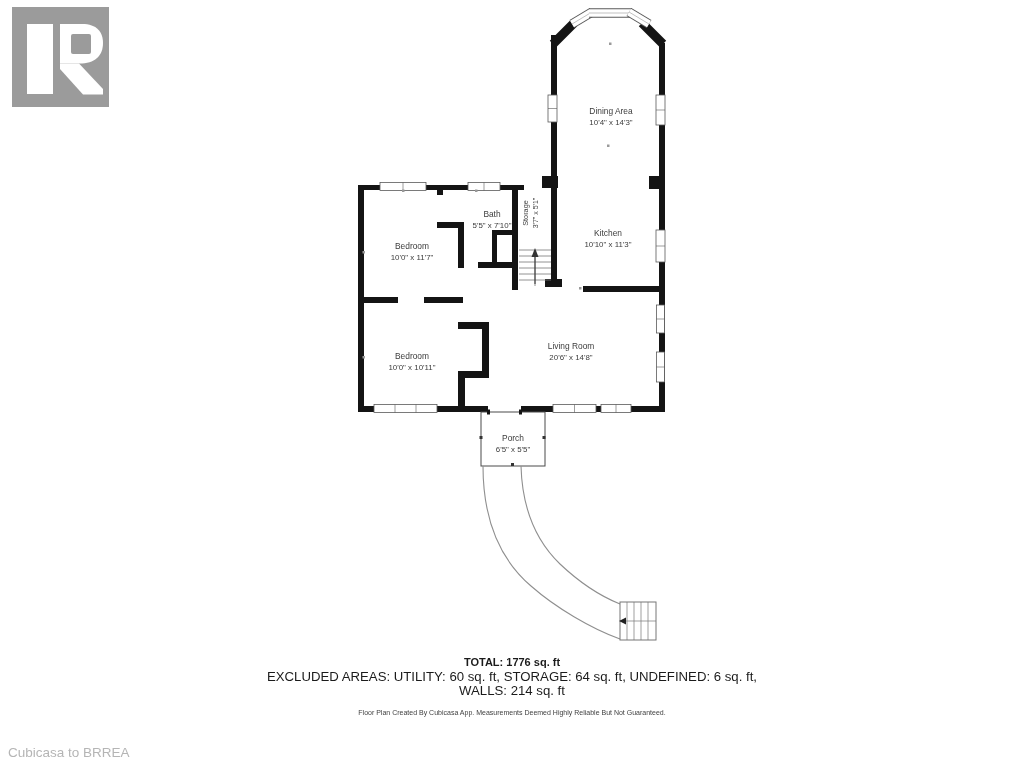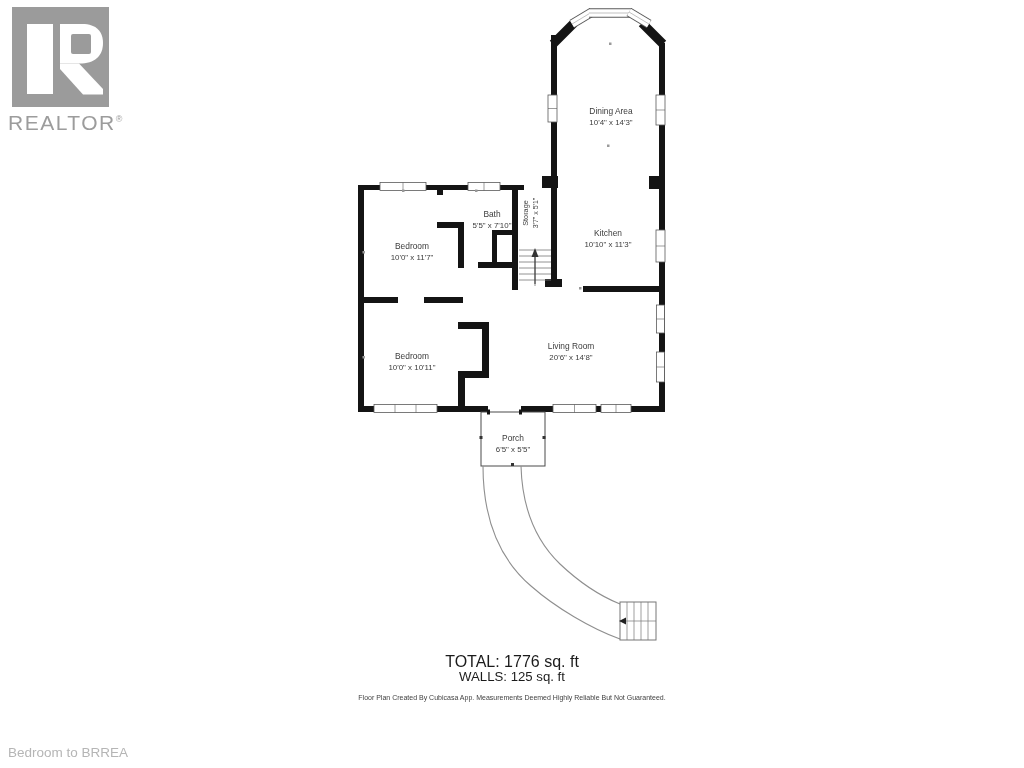--- a/index.html
+++ b/index.html
@@ -20,41 +20,40 @@
   svg text{fill:#3c3c3c;}
   .room-name{font-size:8.4px;}
   .room-dims{font-size:7.9px;}
   .room-name-sm{font-size:7.3px;}
   .room-dims-sm{font-size:7px;}
   
   .summary{
     position:absolute;left:0;top:655px;width:1024px;text-align:center;
     font-size:13.2px;line-height:14.6px;color:#1b1b1b;
   }
-  .summary .total{font-weight:normal;font-size:16px;}
+  .summary .total{font-weight:bold;font-size:11px;}
   .summary .disclaimer{margin-top:7px;font-size:7px;color:#3f3f3f;}
   
   .license{
     position:absolute;left:8px;top:745px;font-size:13.5px;color:#b5b5b5;
   }
 </style>
 </head>
 <body>
 
 <div class="canvas">
 
   <div class="logo">
     <svg width="98" height="104" viewBox="0 0 98 104">
       <rect x="0" y="0" width="97" height="100" fill="#9b9b9b"></rect>
       <rect x="15" y="17" width="26" height="70" fill="#ffffff"></rect>
       <path d="M48,17 H70 C85,17 91,25 91,36 C91,47 85,55.5 70,56.5 L48,56.5 Z" fill="#ffffff"></path>
       <rect x="59" y="27" width="20" height="20" rx="2" fill="#9b9b9b"></rect>
       <polygon points="48,56.5 67,56.5 91,82 91,87.5 71,87.5 48,62" fill="#ffffff"></polygon>
     </svg>
-    <div class="logo-text"><span>REALTOR</span><span class="reg">®</span></div>
   </div>
 
   <svg class="plan" width="1024" height="768" viewBox="0 0 1024 768">
 
     <path fill="#141414" d="
       M358,185h6v227h-6z M358,185h22v5h-22z M426,185h42v5h-42z M500,185h24v5h-24z
       M358,406h16v6h-16z M437,406h51v6h-51z M521,406h32v6h-32z M596,406h5v6h-5z M631,406h34v6h-34z
       M358,297h40v6h-40z M424,297h39v6h-39z
       M437,185h6v10h-6z M437,222h27v6h-27z M458,222h6v46h-6z M478,262h36v6h-36z
       M512,185h6v105h-6z M492,230h20v5h-20z M492,230h5v32h-5z
@@ -200,19 +199,20 @@
       <text class="room-name" x="571" y="349">Living Room</text>
       <text class="room-dims" x="571" y="360">20'6" x 14'8"</text>
 
       <text class="room-name" x="513" y="441">Porch</text>
       <text class="room-dims" x="513" y="452">6'5" x 5'5"</text>
     </g>
   </svg>
 
   <div class="summary">
     <div class="total">TOTAL: 1776 sq. ft</div>
-    <div>WALLS: 125 sq. ft</div>
+    <div>EXCLUDED AREAS: UTILITY: 60 sq. ft, STORAGE: 64 sq. ft, UNDEFINED: 6 sq. ft,</div>
+    <div>WALLS: 214 sq. ft</div>
     <div class="disclaimer">Floor Plan Created By Cubicasa App. Measurements Deemed Highly Reliable But Not Guaranteed.</div>
   </div>
 
-  <div class="license">Bedroom to BRREA</div>
+  <div class="license">Cubicasa to BRREA</div>
 
 </div>
 
 </body></html>

